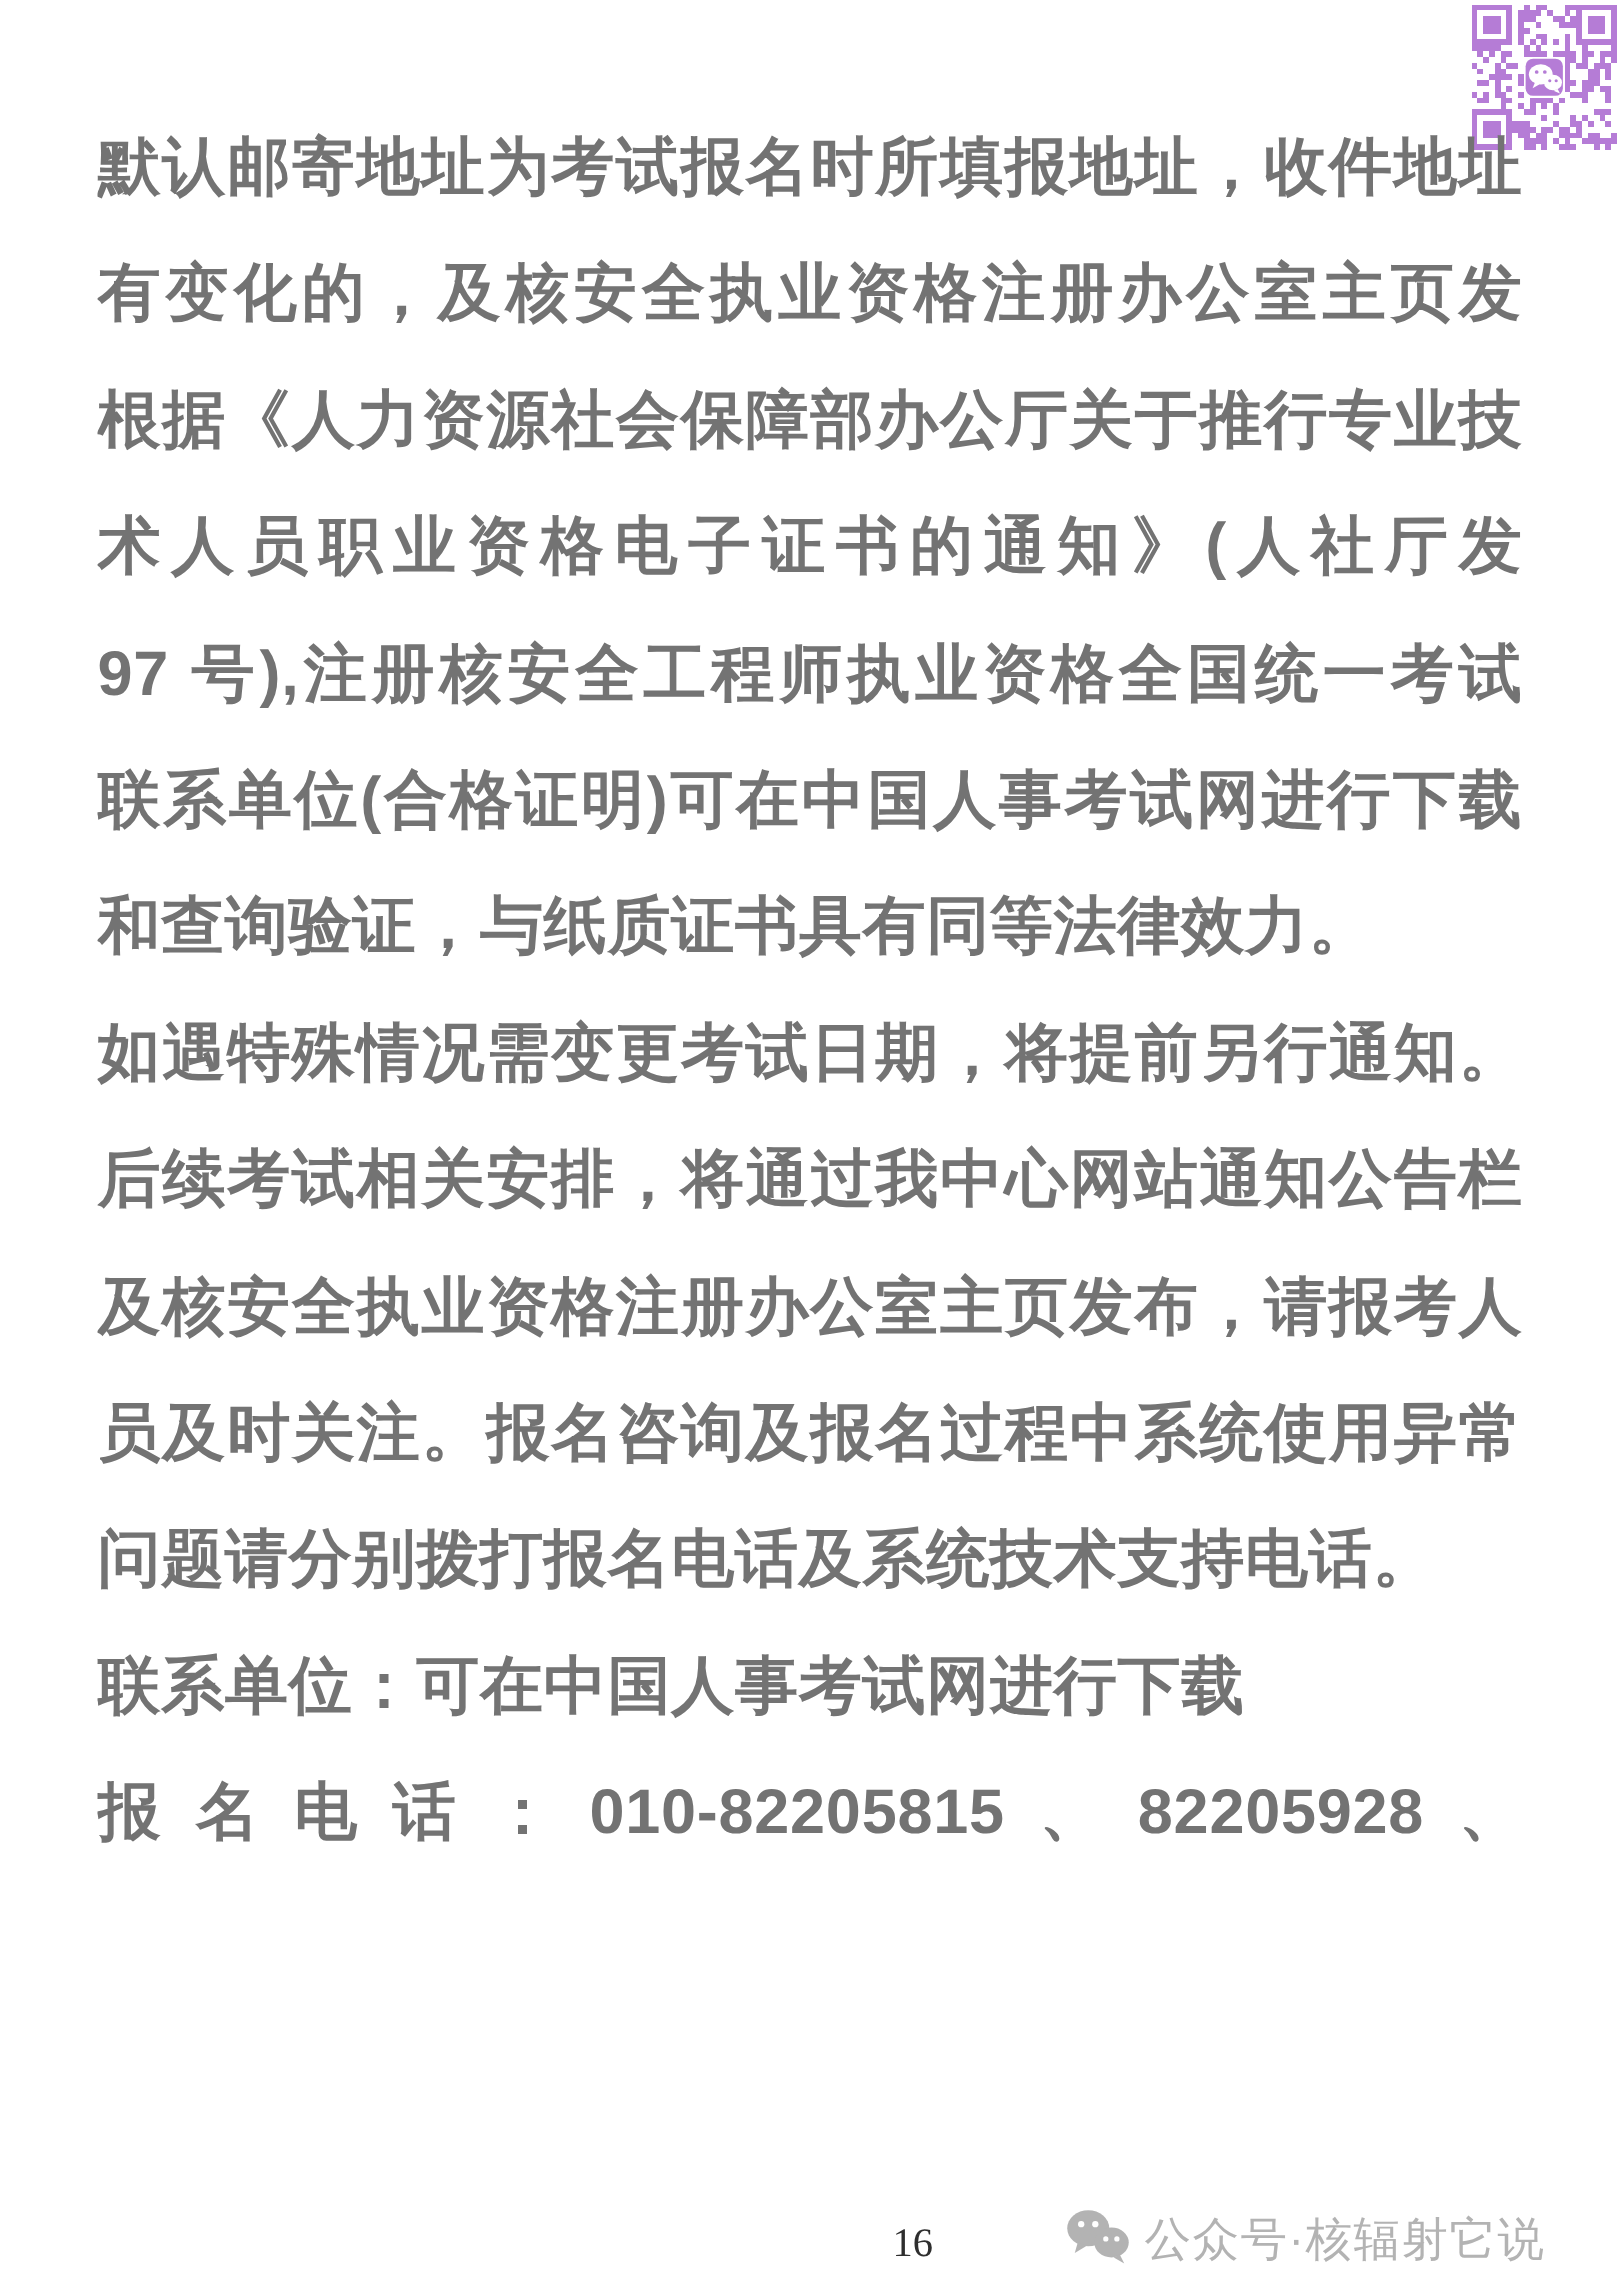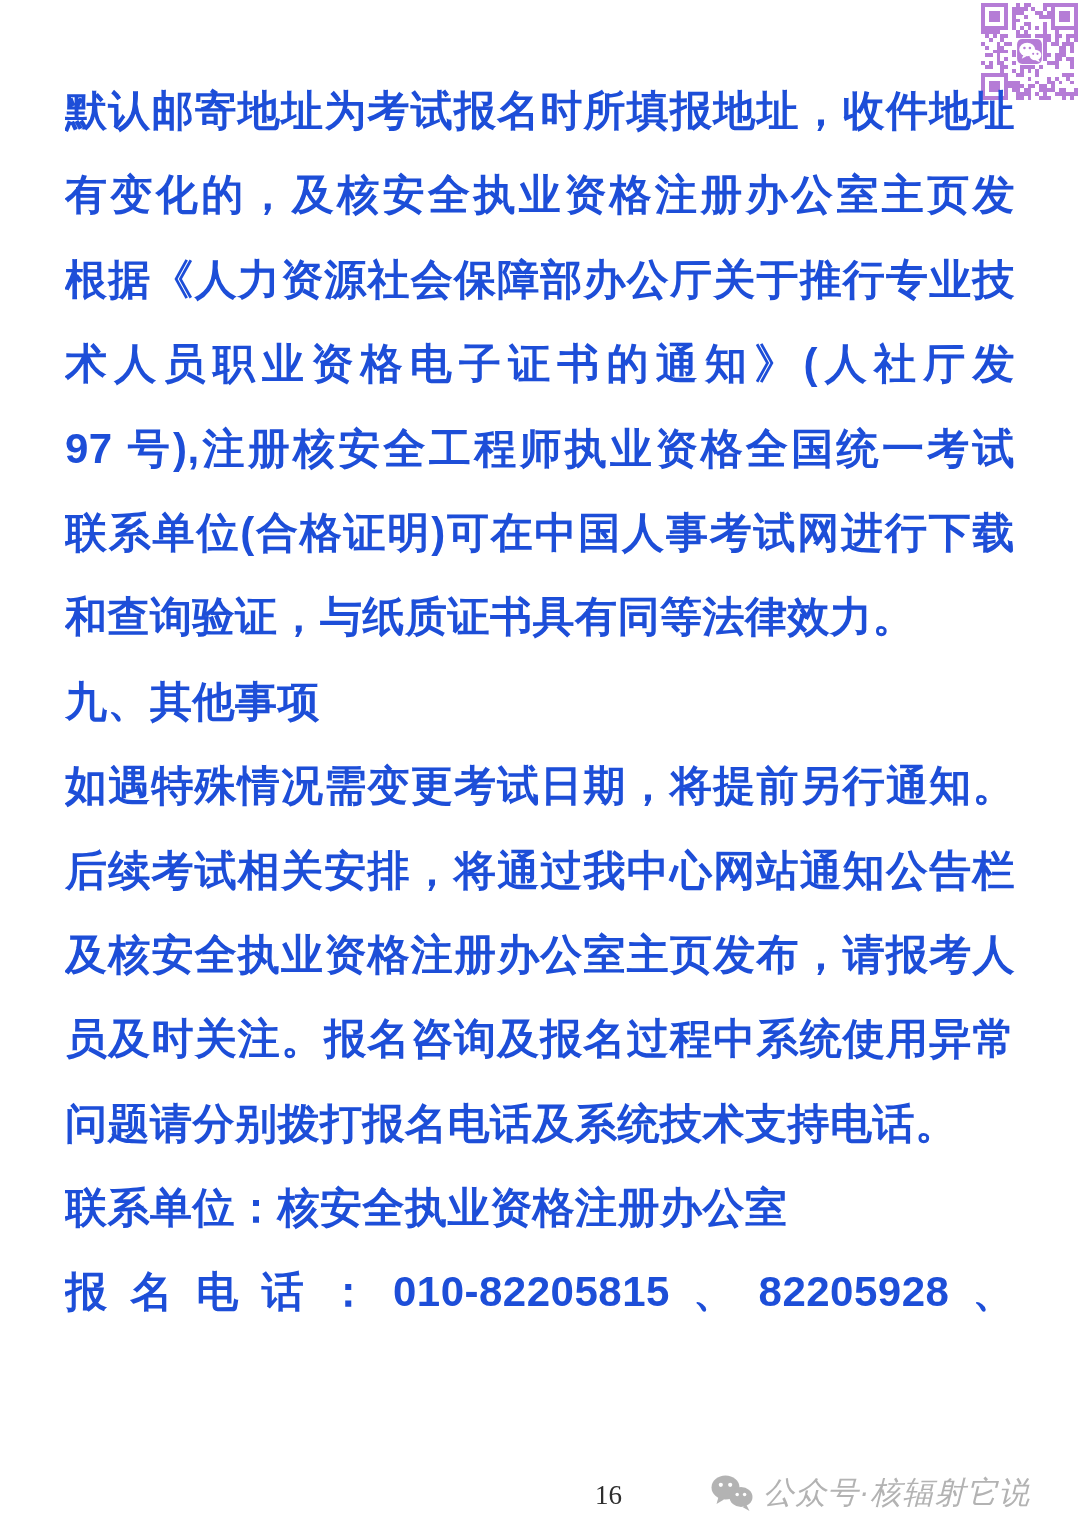--- a/index.html
+++ b/index.html
@@ -49,26 +49,25 @@
     width: 230px;
     text-align: right;
     font-family: "Liberation Serif", serif;
     font-size: 27px;
     color: #2e2e2e;
   }
   .footer-right {
     position: absolute;
     left: 710px; top: 1472px;
     display: flex;
-    align-items: center;
+    align-items: flex-start;
     gap: 9px;
     font-size: 31px;
     letter-spacing: 1px;
     font-weight: 400;
-    font-style: italic;
   }
   .wx-icon { display: inline-flex; align-items: center; }
 </style>
 </head>
 <body>
 
 <div class="page">
 
   <div class="qr">
     <svg id="qr-svg" width="97" height="97" viewBox="0 0 25 25" shape-rendering="crispEdges" style="color: rgb(181, 124, 214);">
@@ -280,35 +279,34 @@
           <circle cx="11.2" cy="11.6" r="0.32" fill="#b57cd6"></circle>
           <circle cx="12.6" cy="11.6" r="0.32" fill="#b57cd6"></circle>
           <ellipse cx="14" cy="13.4" rx="1.55" ry="1.35" fill="#ffffff"></ellipse>
           <path d="M14.8 14.5 L15.2 15.3 L14.1 14.8 Z" fill="#ffffff"></path>
           <circle cx="13.45" cy="13.1" r="0.27" fill="#b57cd6"></circle>
           <circle cx="14.55" cy="13.1" r="0.27" fill="#b57cd6"></circle>
         </g>
       </svg>
   </div>
 
-  <div class="textblock" id="textblock" style="color: #1d4ed8;">
+  <div class="textblock" id="textblock" style="color: #737373;">
       <div class="line fill">默认邮寄地址为考试报名时所填报地址，收件地址</div>
       <div class="line fill">有变化的，及核安全执业资格注册办公室主页发布。</div>
       <div class="line fill">根据《人力资源社会保障部办公厅关于推行专业技</div>
       <div class="line fill">术人员职业资格电子证书的通知》(人社厅发〔2021〕</div>
       <div class="line fill">97 号),注册核安全工程师执业资格全国统一考试</div>
       <div class="line fill">联系单位(合格证明)可在中国人事考试网进行下载</div>
       <div class="line">和查询验证，与纸质证书具有同等法律效力。</div>
-      <div class="line">九、其他事项</div>
       <div class="line fill">如遇特殊情况需变更考试日期，将提前另行通知。</div>
       <div class="line fill">后续考试相关安排，将通过我中心网站通知公告栏</div>
       <div class="line fill">及核安全执业资格注册办公室主页发布，请报考人</div>
       <div class="line fill">员及时关注。报名咨询及报名过程中系统使用异常</div>
       <div class="line">问题请分别拨打报名电话及系统技术支持电话。</div>
-      <div class="line">联系单位：核安全执业资格注册办公室</div>
+      <div class="line">联系单位：可在中国人事考试网进行下载</div>
       <div class="line fill">报名电话：010-82205815、82205928、82205927、</div>
     </div>
 
   <div class="page-num">16</div>
 
   <div class="footer-right" id="footer-right" style="color: rgb(179, 179, 179);">
     <span class="wx-icon">
       <svg width="44" height="38" viewBox="0 0 44 38">
         <ellipse cx="15.5" cy="13.5" rx="14" ry="12" fill="currentColor"></ellipse>
         <path d="M8.5 23 L6.5 30 L14 25.5 Z" fill="currentColor"></path>

